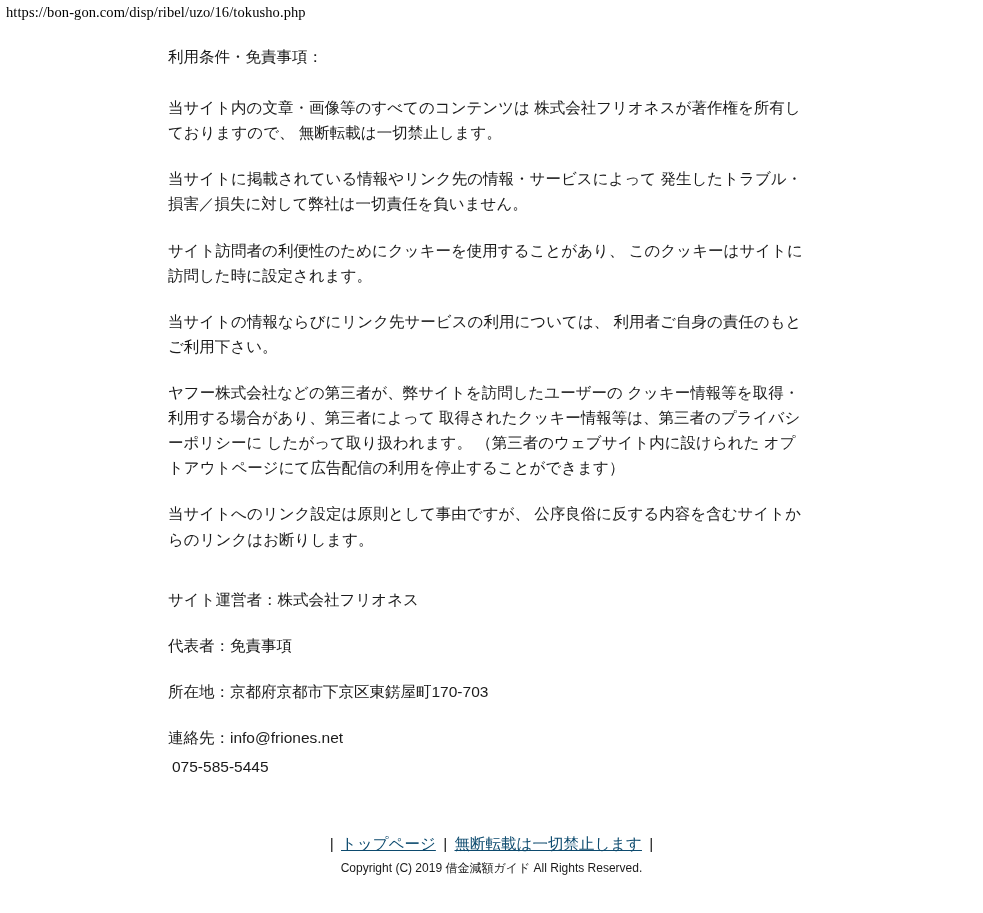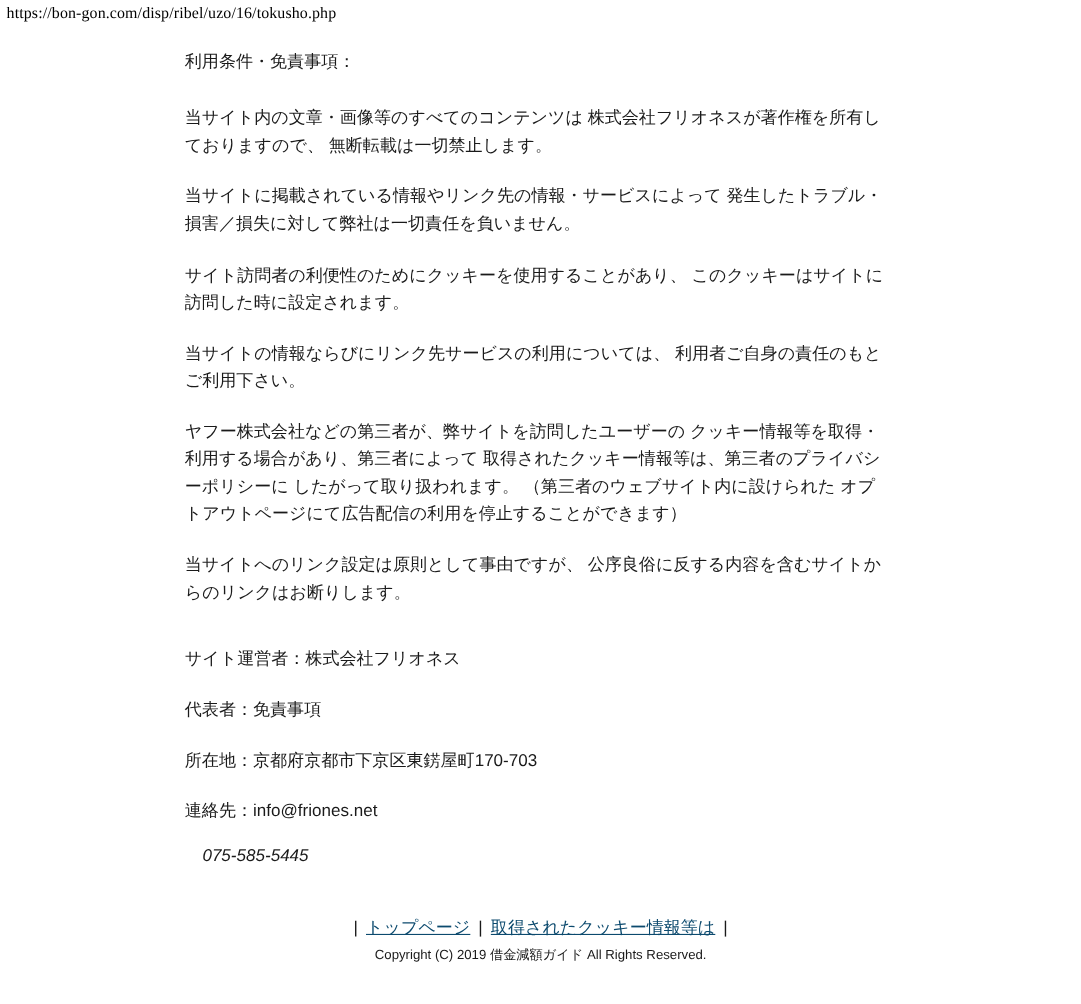--- a/index.html
+++ b/index.html
@@ -46,22 +46,21 @@
   .spacer-block {
     height: 14px;
   }
   .info-line {
     margin: 0 0 21px 0;
   }
   .info-line.contact {
     margin-bottom: 0;
   }
   .phone {
-    margin: 16px;
-    font-style: italic;
+    margin: 4px;
   }
   .footer {
     position: absolute;
     top: 832px;
     left: 0;
     width: 983px;
     text-align: center;
     font-size: 15.5px;
     color: #1a1a1a;
   }
@@ -119,17 +118,17 @@
     <p class="phone">075-585-5445</p>
 
   </div>
 </div>
 
 <div class="footer">
   <div class="footer-links">
     <span class="sep">|</span>
     <a href="#">トップページ</a>
     <span class="sep">|</span>
-    <a href="#">取得されたクッキー情報等は</a>
+    <a href="#">無断転載は一切禁止します</a>
     <span class="sep">|</span>
   </div>
   <div class="copyright">Copyright (C) 2019 借金減額ガイド All Rights Reserved.</div>
 </div>
 
 </body></html>

